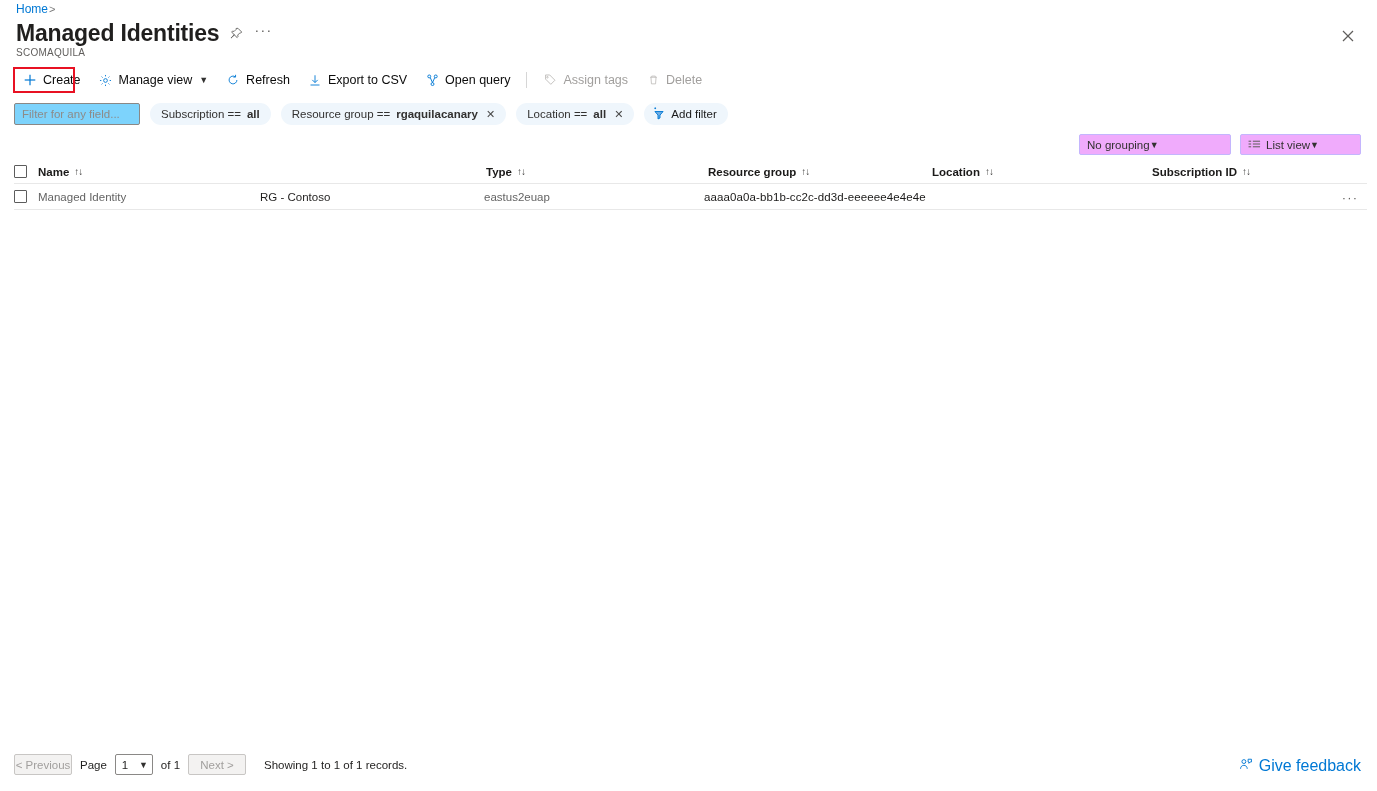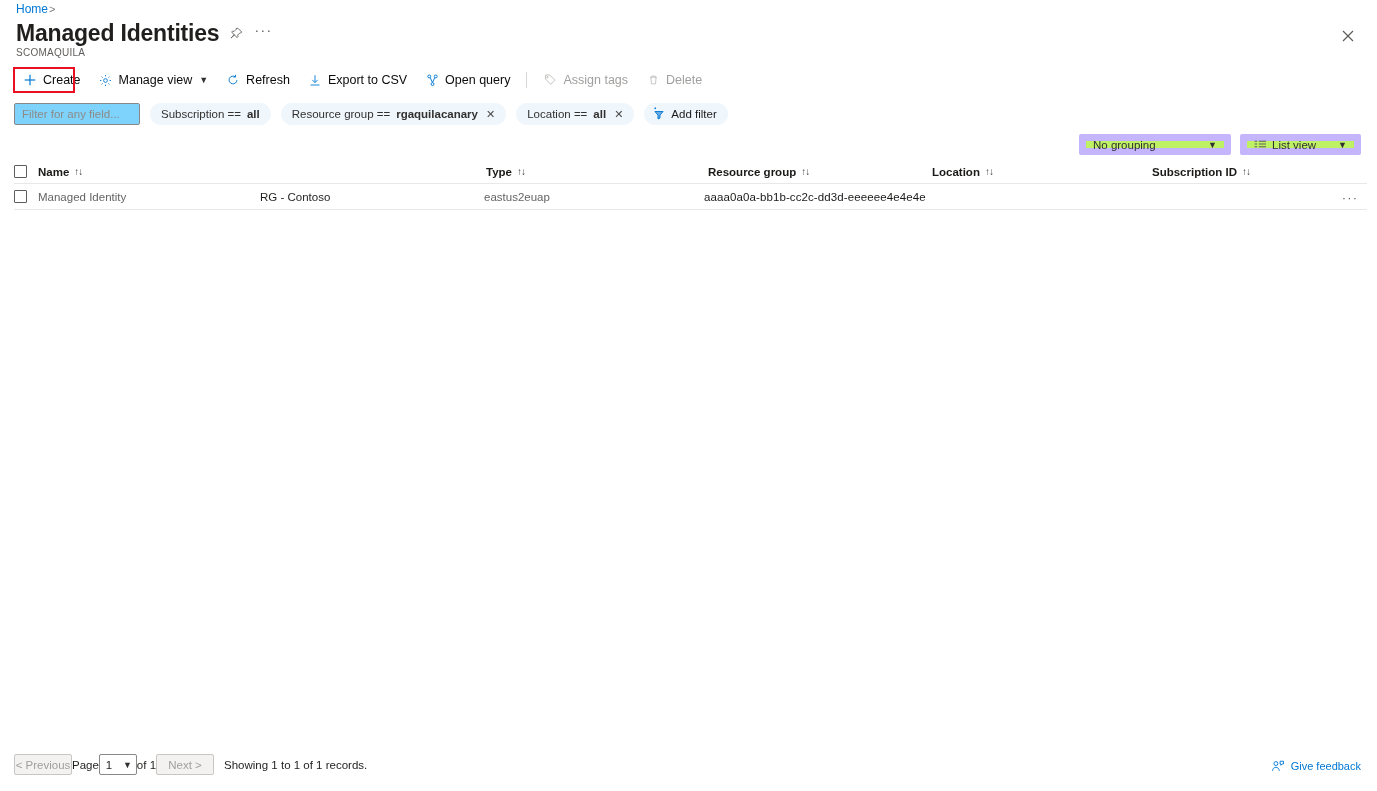--- a/index.html
+++ b/index.html
@@ -188,30 +188,29 @@
   
   .select-row {
     position: absolute;
     right: 16px;
     top: 134px;
     display: flex;
     gap: 9px;
   }
   .sel {
     height: 21px;
-    border: 7px solid #c4b5fd;
+    border: 1px solid #c4b5fd;
     border-radius: 2px;
-    background: #bef264;
+    background: #f0abfc;
     display: flex;
     align-items: center;
     padding: 0 7px;
     font-size: 11.5px;
     color: #323130;
     cursor: pointer;
-    justify-content: space-between;
   }
   .sel.grouping { width: 152px; }
   .sel.viewsel { width: 121px; }
   .sel .sel-label { display: flex; align-items: center; gap: 5px; }
   .sel .sel-caret { color: #323130; font-size: 9px; }
 
   
   .table {
     position: absolute;
     left: 14px;
@@ -271,20 +270,21 @@
   }
   .id-icon { width: 15px; height: 15px; flex: none; }
 
   
   .footer {
     position: absolute;
     left: 14px;
     bottom: 16px;
     display: flex;
     align-items: center;
+    gap: 8px;
     font-size: 11.5px;
     color: #201f1e;
   }
   .pgbtn {
     height: 21px;
     min-width: 58px;
     border: 1px solid #c8c6c4;
     border-radius: 2px;
     background: #f3f2f1;
     color: #a19f9d;
@@ -308,23 +308,24 @@
     font-size: 11.5px;
     cursor: pointer;
   }
   .pgsel .sel-caret { font-size: 9px; color: #323130; }
   .showing { margin-left: 10px; color: #201f1e; }
   .feedback {
     position: absolute;
     right: 16px;
     bottom: 16px;
     display: flex;
+    align-items: center;
     gap: 6px;
     color: #0078d4;
-    font-size: 11px;
+    font-size: 16px;
     cursor: pointer;
   }
 </style>
 </head>
 <body>
 
 <div id="app">
 
   <div class="breadcrumb">
     <span class="crumb-link">Home</span>

